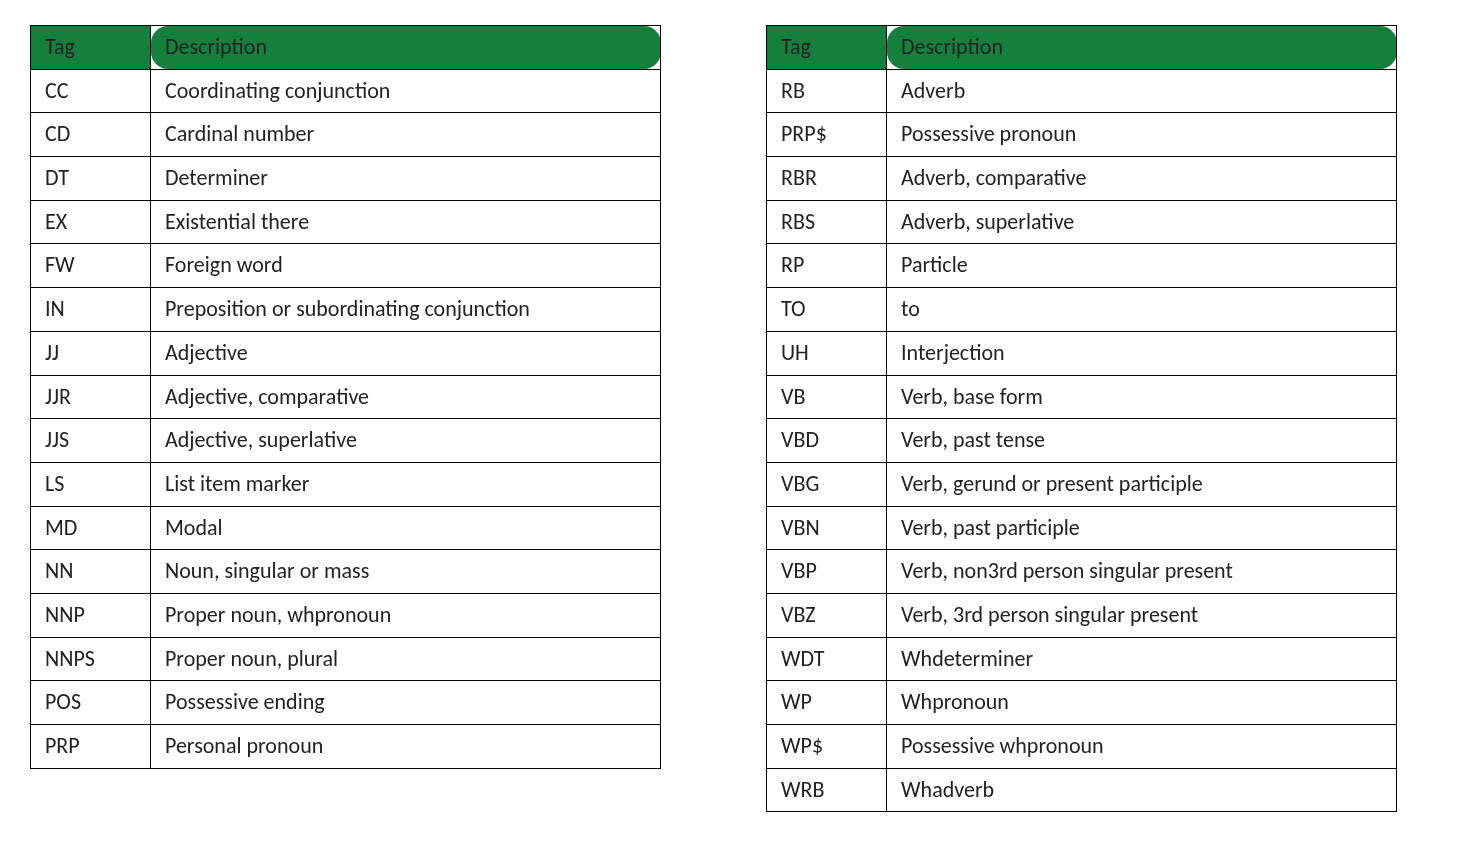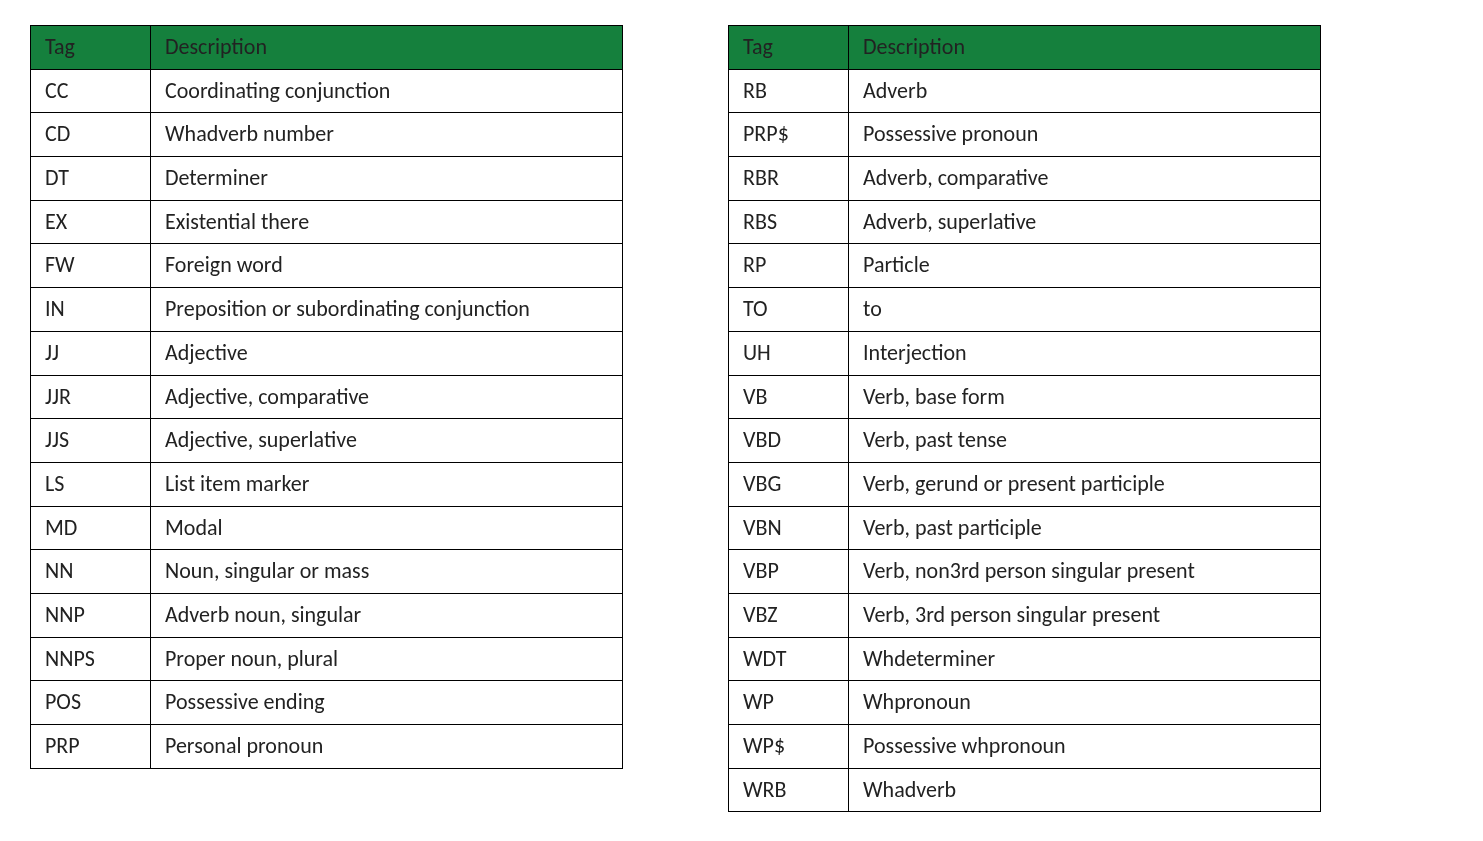--- a/index.html
+++ b/index.html
@@ -33,21 +33,22 @@
       line-height: 1.35;
     }
     .pos-table th {
       background: #15803d;
       font-weight: 400;
     }
     .pos-table .col-tag {
       width: 120px;
     }
     .pos-table .col-desc {
-      width: 472px;
+      width: 510px;
+      border-radius: 17px;
     }
   </style>
 </head>
 <body>
 
 <div class="container">
 
   <table class="pos-table">
     <thead>
       <tr>
@@ -55,21 +56,21 @@
         <th class="col-desc">Description</th>
       </tr>
     </thead>
     <tbody>
         <tr>
         <td>CC</td>
         <td>Coordinating conjunction</td>
       </tr>
         <tr>
         <td>CD</td>
-        <td>Whadverb number</td>
+        <td>Cardinal number</td>
       </tr>
         <tr>
         <td>DT</td>
         <td>Determiner</td>
       </tr>
         <tr>
         <td>EX</td>
         <td>Existential there</td>
       </tr>
         <tr>
@@ -99,21 +100,21 @@
         <tr>
         <td>MD</td>
         <td>Modal</td>
       </tr>
         <tr>
         <td>NN</td>
         <td>Noun, singular or mass</td>
       </tr>
         <tr>
         <td>NNP</td>
-        <td>Adverb noun, singular</td>
+        <td>Proper noun, whpronoun</td>
       </tr>
         <tr>
         <td>NNPS</td>
         <td>Proper noun, plural</td>
       </tr>
         <tr>
         <td>POS</td>
         <td>Possessive ending</td>
       </tr>
         <tr>

